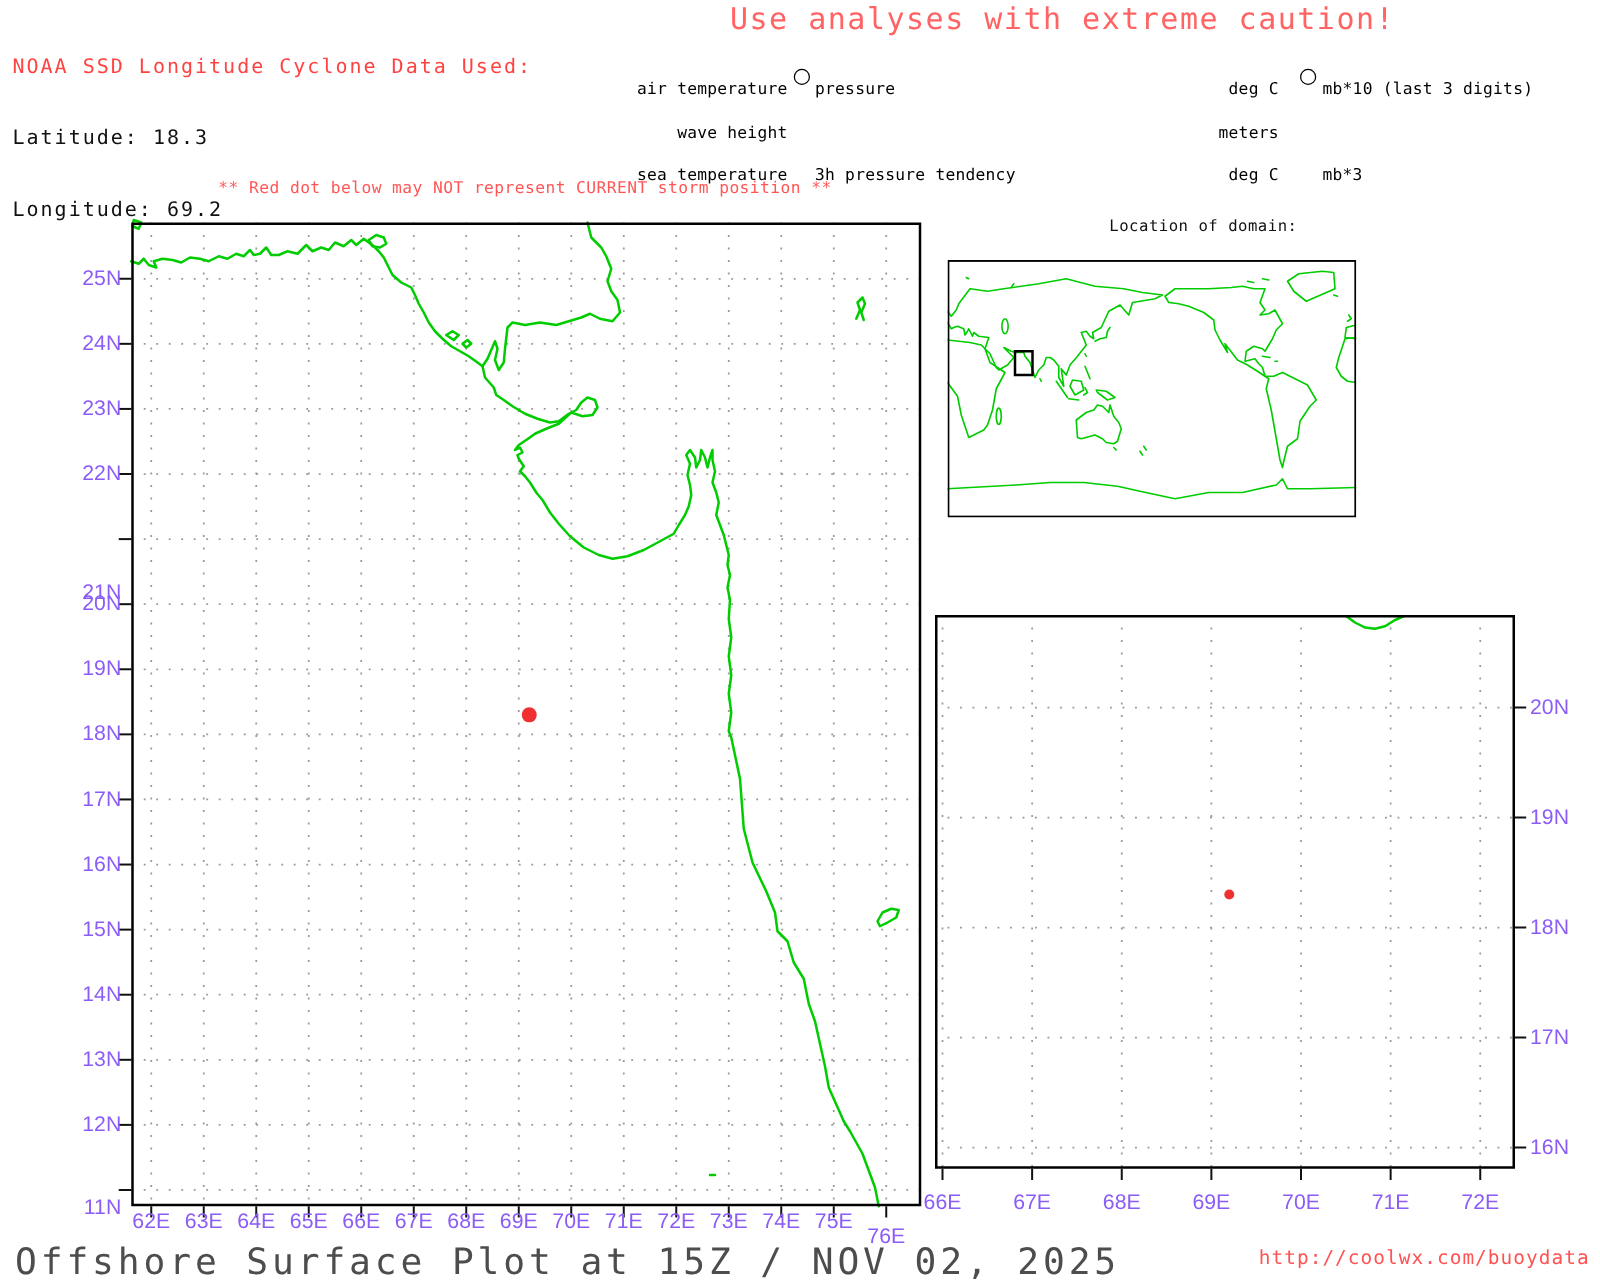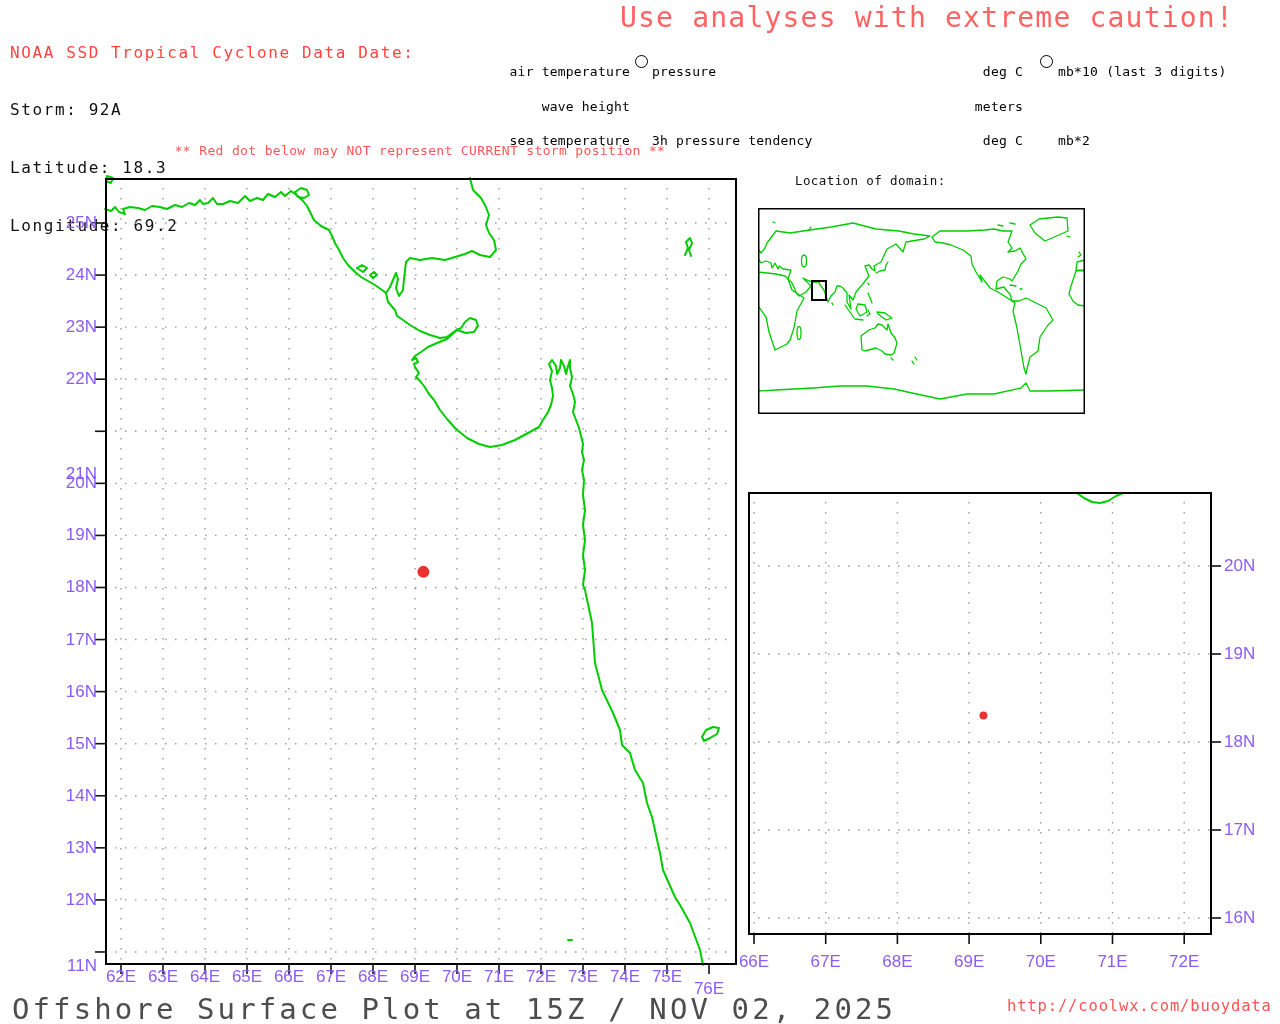--- a/index.html
+++ b/index.html
@@ -4,51 +4,50 @@
 <style>
   html,body{margin:0;padding:0;background:#fff;}
   body{width:1280px;height:1024px;position:relative;overflow:hidden;
        font-family:"DejaVu Sans Mono",monospace;color:#111;}
   .abs{position:absolute;}
   
   .storm-info{left:10px;top:4px;font-size:16px;line-height:19.3px;letter-spacing:1.6px;white-space:pre;}
   .red{color:#ff4343;}
   .bold{font-weight:bold;}
   
-  .caution{left:620px;top:1px;font-size:28px;letter-spacing:1.2px;color:#ff6363;white-space:nowrap;}
+  .caution{left:584px;top:1px;font-size:24px;letter-spacing:1.2px;color:#ff6363;white-space:nowrap;}
   
   .leg{font-size:13px;line-height:11.5px;letter-spacing:.2px;white-space:pre;color:#000;}
   .leg-left{left:480px;top:43px;width:150px;text-align:right;}
   .leg-right{left:652px;top:43px;width:220px;text-align:left;}
   .units-left{left:923px;top:43px;width:100px;text-align:right;}
   .units-right{left:1058px;top:43px;width:220px;text-align:left;}
   .model-circle{width:11px;height:11px;border:1.4px solid #000;border-radius:50%;background:#fff;}
   
   .storm-note{left:160px;top:143px;width:520px;text-align:center;font-size:13px;
               letter-spacing:.35px;color:#ff5656;white-space:nowrap;}
   
-  .inset-title{left:795px;top:173px;width:280px;text-align:left;font-size:12.5px;
+  .inset-title{left:758px;top:173px;width:280px;text-align:right;font-size:12.5px;
                letter-spacing:.4px;color:#111;}
   
   .axis-label{position:absolute;font-family:"Liberation Sans",sans-serif;font-size:17px;
               color:#8b5cf6;line-height:20px;}
   .axis-lat{text-align:right;}
   .axis-lon{text-align:center;}
   .axis-lat-r{text-align:left;}
   
   .footer-title{left:12px;top:992px;font-size:29px;letter-spacing:3.1px;color:#4d4d4d;white-space:nowrap;}
   .footer-url{left:1007px;top:997px;font-size:15.5px;letter-spacing:.85px;color:#ff5252;white-space:nowrap;}
   svg{display:block;}
 </style>
 </head>
 <body>
 
 <div class="abs storm-info">
-  <div class="red">NOAA SSD Tropical Cyclone Data Date:</div>
-  <div>Storm: 92A</div>
+  <div class="red">NOAA SSD Longitude Cyclone Data Used:</div>
   <div>Latitude: 18.3</div>
   <div>Longitude: 69.2</div>
 </div>
 
 <div class="abs caution">Use analyses with extreme caution!</div>
 
 <div class="abs leg leg-left">
   <div>air temperature</div>
   <div>wave height</div>
   <div>sea temperature</div>
@@ -62,21 +61,21 @@
 
 <div class="abs leg units-left">
   <div>deg C</div>
   <div>meters</div>
   <div>deg C</div>
 </div>
 <div class="abs model-circle" style="left:1040px;top:55px;"></div>
 <div class="abs leg units-right">
   <div>mb*10 (last 3 digits)</div>
   <div>&nbsp;</div>
-  <div>mb*2</div>
+  <div>mb*3</div>
 </div>
 
 <div class="abs storm-note">** Red dot below may NOT represent CURRENT storm position **</div>
 
 <div class="abs inset-title">Location of domain:</div>
 
 <svg id="main-map" class="abs" style="left:105px;top:178px;overflow:visible;" width="632" height="787" viewBox="0 0 632 787">
   <g id="main-grid">
       <line x1="16" y1="0" x2="16" y2="787" stroke="#9a9a9a" stroke-width="1.4" stroke-dasharray="1.5 8.5"></line>
       <line x1="58" y1="0" x2="58" y2="787" stroke="#9a9a9a" stroke-width="1.4" stroke-dasharray="1.5 8.5"></line>

